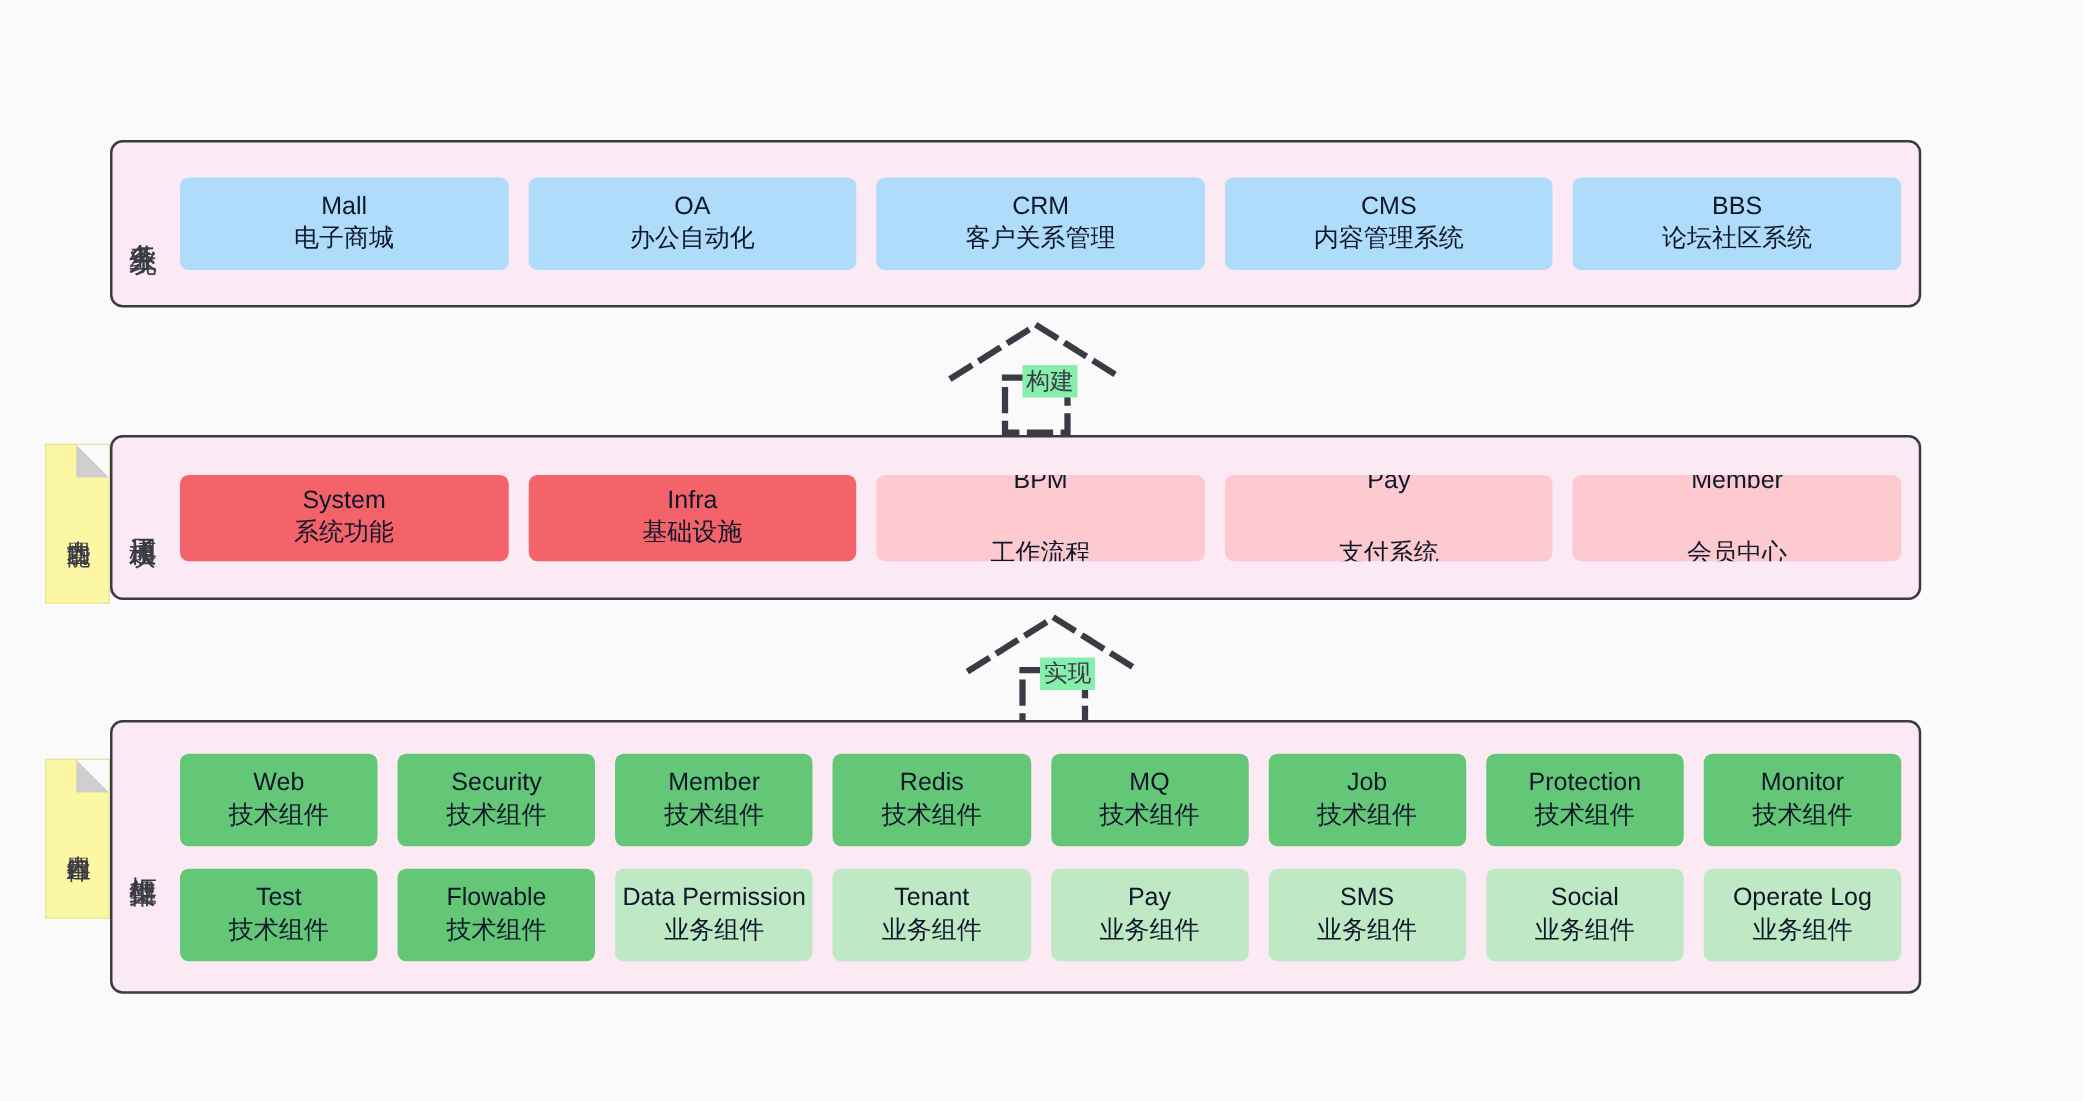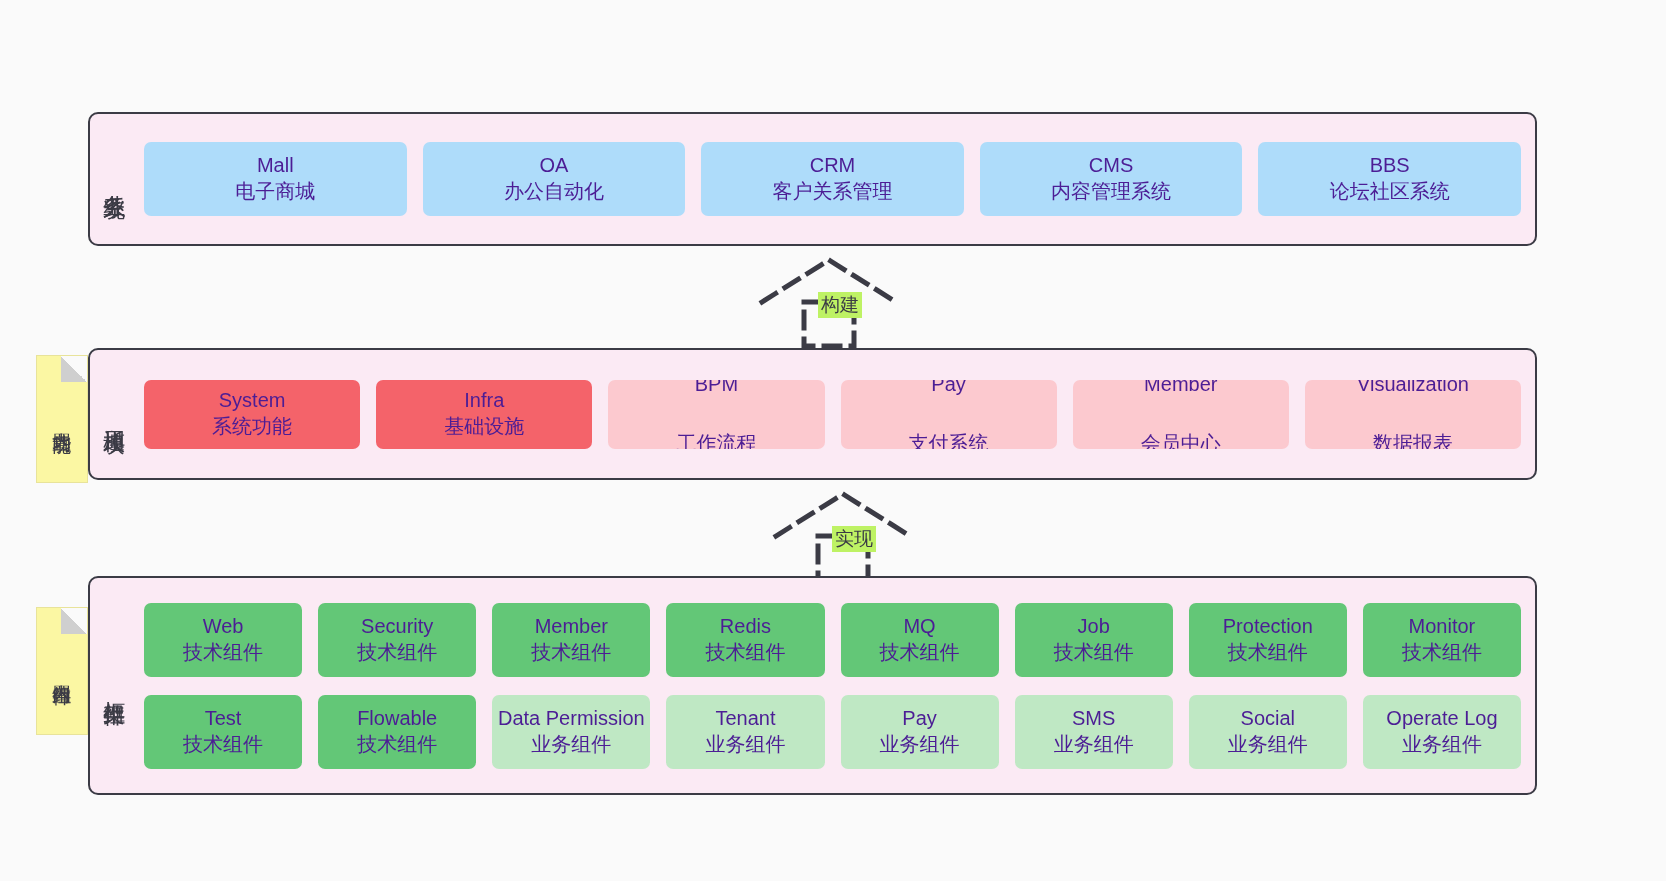--- a/index.html
+++ b/index.html
@@ -63,21 +63,21 @@
     flex: 1 1 0;
     box-sizing: border-box;
     border-radius: 7px;
     display: flex;
     flex-direction: column;
     align-items: center;
     justify-content: center;
     text-align: center;
     font-size: 20px;
     line-height: 1.28;
-    color: #4c1d95;
+    color: #0f172a;
     padding: 6px 4px;
     overflow: hidden;
   }
   .card .c-name { display: block; }
   .card .c-sub  { display: block; }
 
   
   .band-business .card { height: 74px; }
   .band-common   .card { height: 69px; }
   .band-framework .card { height: 74px; }
@@ -123,21 +123,21 @@
   .sticky-builtin-func { left: 36px; top: 355px; width: 52px; height: 128px; }
   .sticky-builtin-comp { left: 36px; top: 607px; width: 52px; height: 128px; }
 
   
   .arrow { position: absolute; }
   .arrow svg { display: block; overflow: visible; }
   .arrow-label {
     position: absolute;
     font-size: 19px;
     color: #3b3b45;
-    background: #bef264;
+    background: #86efac;
     padding: 0 3px;
     white-space: nowrap;
     text-align: center;
   }
   .arrow-build   { left: 758px; top: 256px; }
   .arrow-realize { left: 772px; top: 490px; }
   .arrow-build .arrow-label   { left: 60px; top: 36px; }
   .arrow-realize .arrow-label { left: 60px; top: 36px; }
 </style>
 </head>
@@ -215,24 +215,20 @@
         <div class="card sw-pink">
           <span class="c-name">Pay</span>
           <span class="c-sub">支付系统</span>
         </div>
 
         <div class="card sw-pink">
           <span class="c-name">Member</span>
           <span class="c-sub">会员中心</span>
         </div>
 
-        <div class="card sw-pink">
-          <span class="c-name">Visualization</span>
-          <span class="c-sub">数据报表</span>
-        </div>
 
       </div>
     </div>
   </div>
 
   <div class="arrow arrow-realize">
     <svg width="150" height="92" viewBox="0 0 150 92" fill="none">
       <path d="M4 46 L71 4 L138 46" stroke="#3b3b45" stroke-width="5" stroke-dasharray="16 11" stroke-linecap="square" fill="none"></path>
       <path d="M46 46 L96 46 L96 90 L46 90 L46 46" stroke="#3b3b45" stroke-width="5" stroke-dasharray="16 11" stroke-linecap="square" fill="none"></path>
     </svg>

